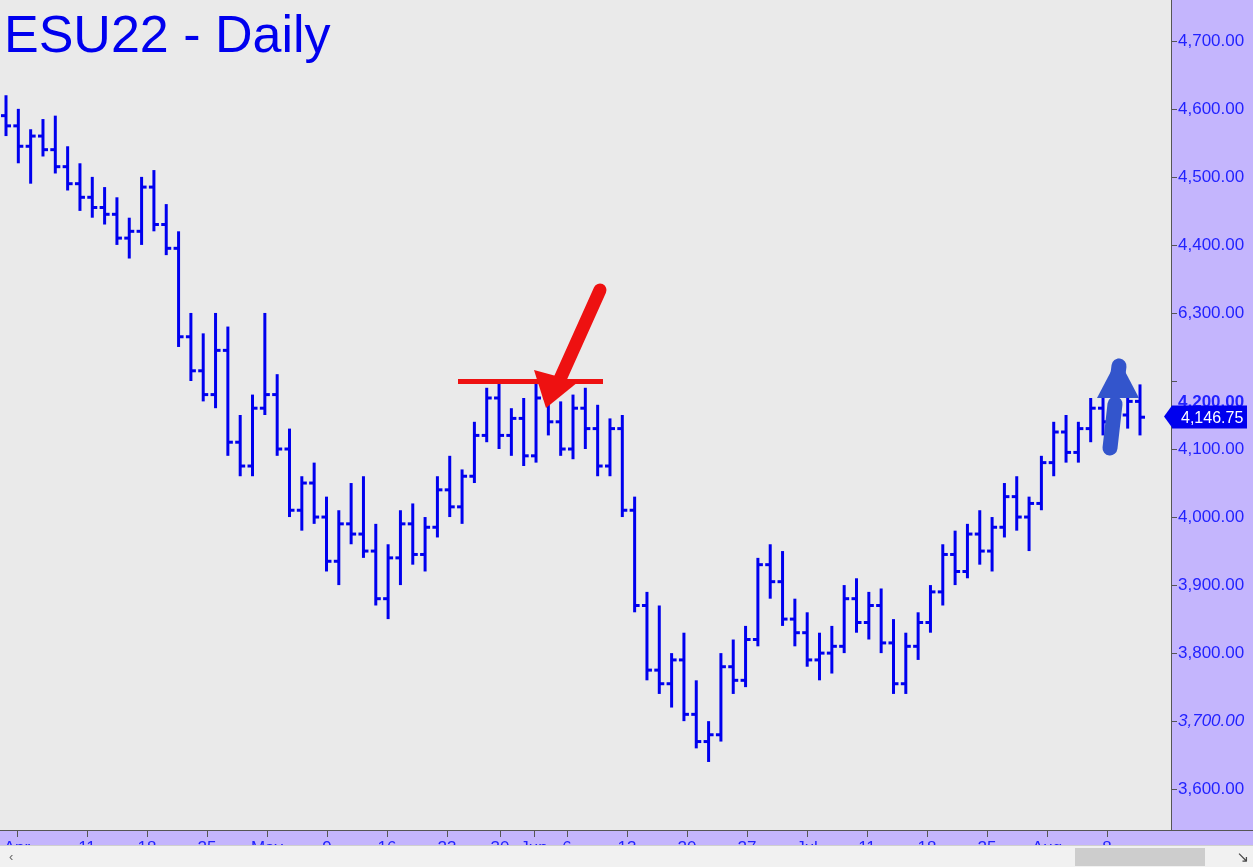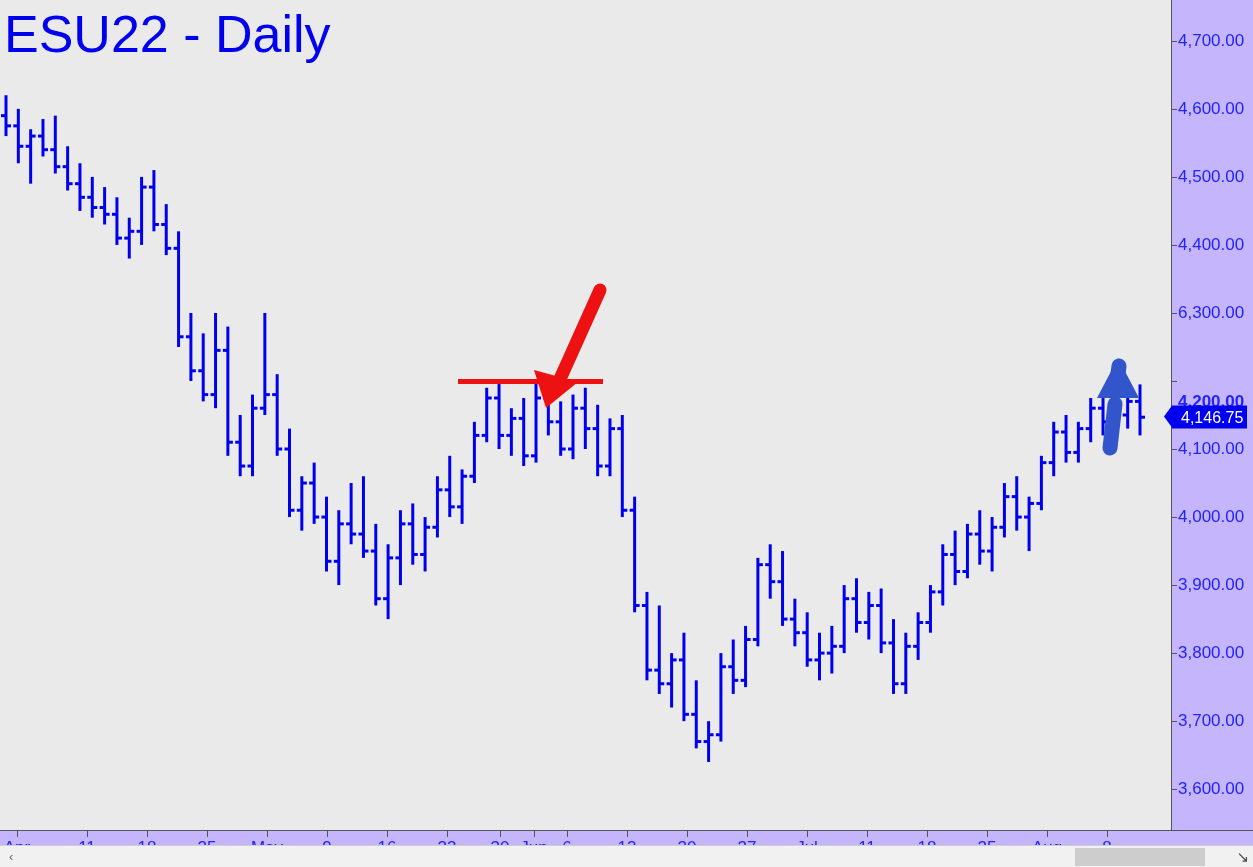--- a/index.html
+++ b/index.html
@@ -700,21 +700,21 @@
       <div class="y-label" style="top: 402px; font-weight: bold;">4,200.00</div>
       <div class="y-tick" style="top: 449.016px;"></div>
       <div class="y-label" style="top: 449.016px; text-align: right;">4,100.00</div>
       <div class="y-tick" style="top: 517.049px;"></div>
       <div class="y-label" style="top: 517.049px;">4,000.00</div>
       <div class="y-tick" style="top: 585.082px;"></div>
       <div class="y-label" style="top: 585.082px;">3,900.00</div>
       <div class="y-tick" style="top: 653.115px;"></div>
       <div class="y-label" style="top: 653.115px;">3,800.00</div>
       <div class="y-tick" style="top: 721.148px;"></div>
-      <div class="y-label" style="top: 721.148px;">3,700.00</div>
+      <div class="y-label" style="top: 721.148px; font-style: italic;">3,700.00</div>
       <div class="y-tick" style="top: 789.18px;"></div>
       <div class="y-label" style="top: 789.18px;">3,600.00</div>
       <div id="price-marker" style="top: 417.211px;">4,146.75</div>
     </div>
   <div id="x-axis">
       <div class="x-tick" style="left: 17px;"></div>
       <div class="x-label" style="left: 17px;">Apr</div>
       <div class="x-tick" style="left: 87px;"></div>
       <div class="x-label" style="left: 87px;">11</div>
       <div class="x-tick" style="left: 147px;"></div>

